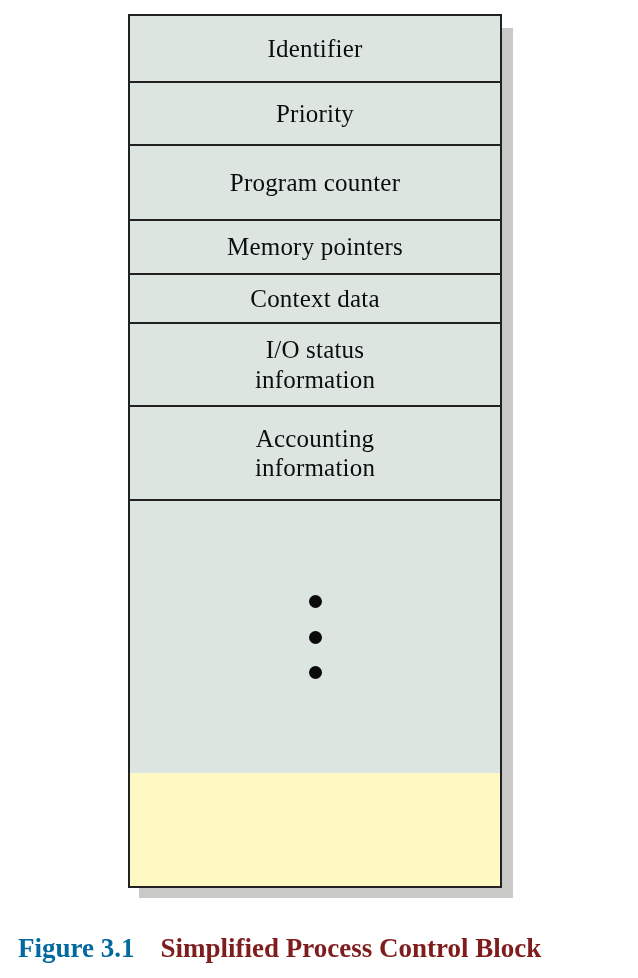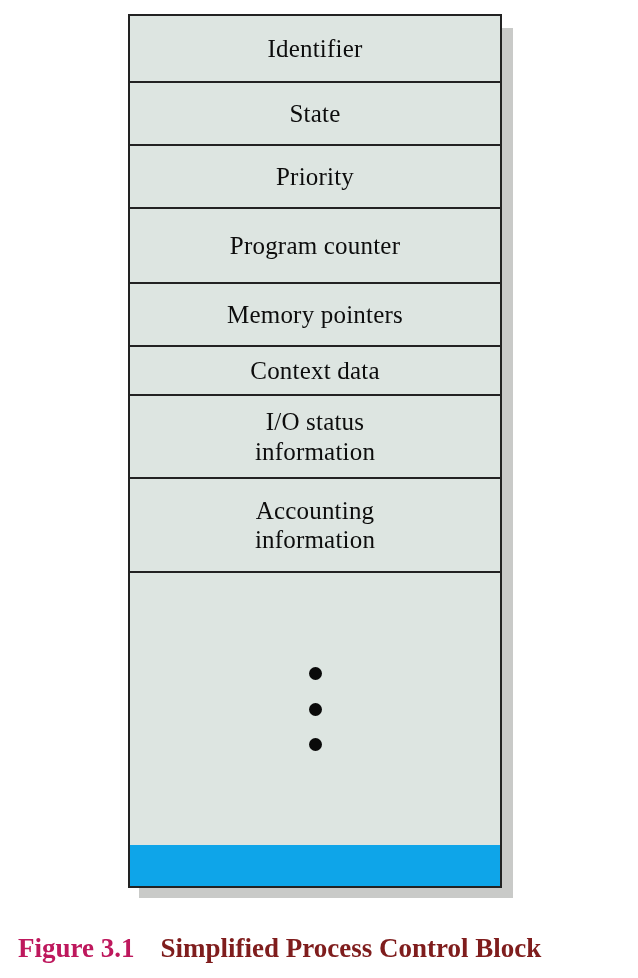--- a/index.html
+++ b/index.html
@@ -34,21 +34,21 @@
   }
 
   .pcb-table {
     position: absolute;
     left: 128px;
     top: 14px;
     width: 374px;
     height: 874px;
     box-sizing: border-box;
     border: 2px solid #222222;
-    background: #0ea5e9;
+    background: #fef9c3;
     display: flex;
     flex-direction: column;
   }
 
   .pcb-row {
     box-sizing: border-box;
     border-bottom: 2px solid #222222;
     background: #dde5e1;
     display: flex;
     align-items: center;
@@ -98,53 +98,50 @@
     top: 926px;
     width: 610px;
     height: 44px;
     display: flex;
     align-items: center;
     font-size: 27px;
     font-weight: bold;
     white-space: nowrap;
   }
   .caption-number {
-    color: #be185d;
+    color: #0369a1;
     margin-right: 26px;
   }
   .caption-title {
     color: #7f1d1d;
   }
 </style>
 </head>
 <body>
 
 <div id="figure-root">
 
   <div class="pcb-shadow"></div>
 
   <div class="pcb-table">
 
     <div class="pcb-row" style="height:67px">
       <span class="row-label">Identifier</span>
     </div>
 
-    <div class="pcb-row" style="height:63px">
-      <span class="row-label">State</span>
-    </div>
 
     <div class="pcb-row" style="height:63px">
       <span class="row-label">Priority</span>
     </div>
 
     <div class="pcb-row" style="height:75px">
       <span class="row-label">Program counter</span>
     </div>
 
-    <div class="pcb-row" style="height:63px">
+    <div class="pcb-row" style="height:54px">
       <span class="row-label">Memory pointers</span>
     </div>
 
     <div class="pcb-row" style="height:49px">
       <span class="row-label">Context data</span>
     </div>
 
     <div class="pcb-row" style="height:83px">
       <span class="row-label">I/O status
 information</span>

